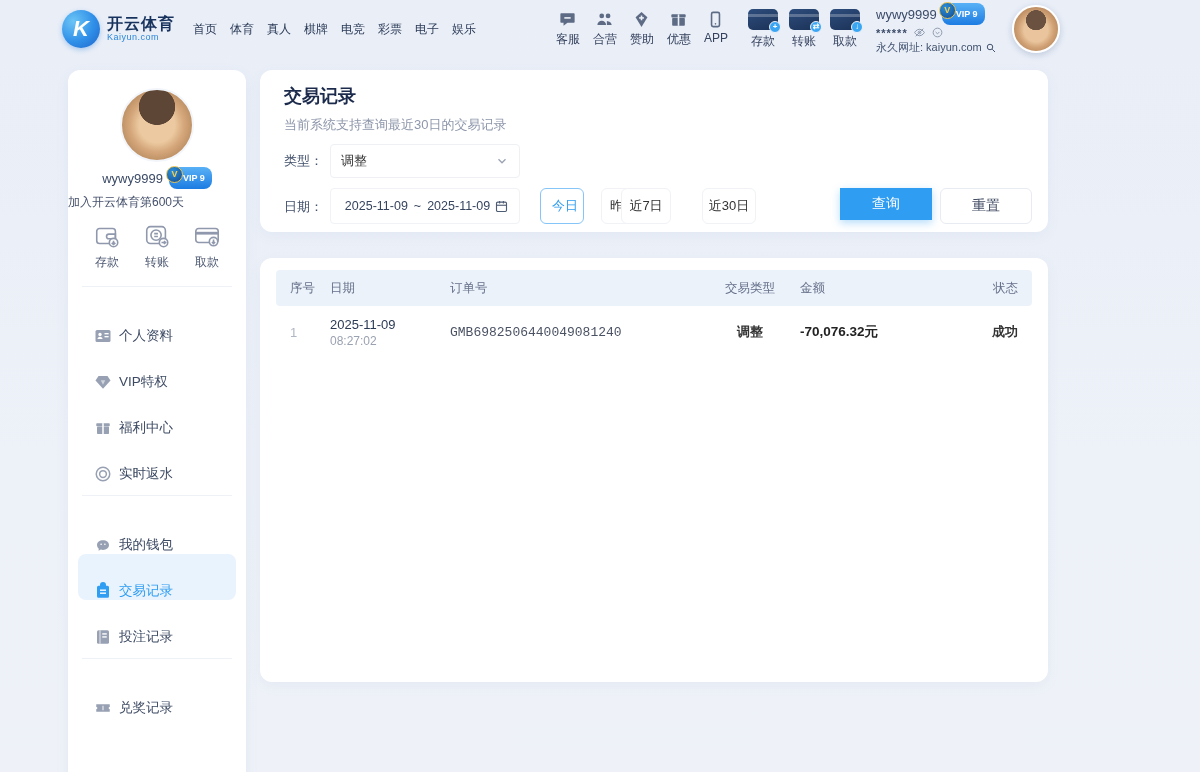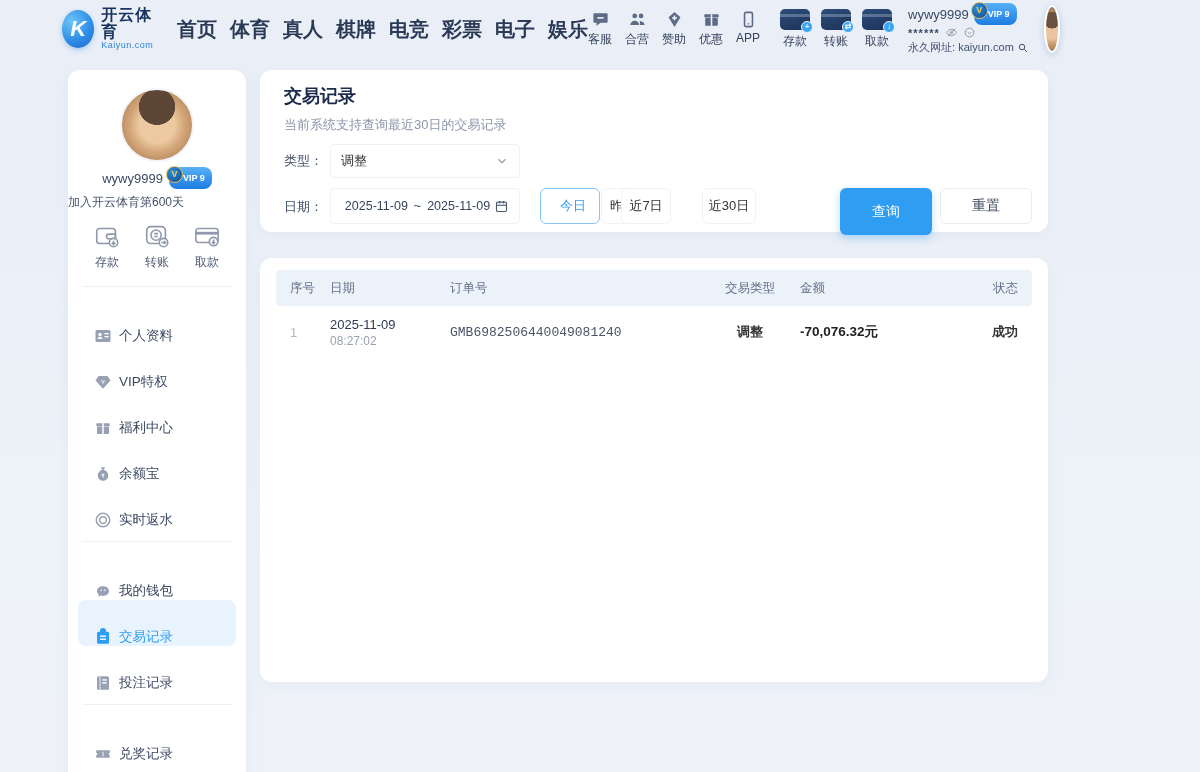--- a/index.html
+++ b/index.html
@@ -12,21 +12,21 @@
   }
 
   
   .header { position:absolute; left:0; top:0; width:1200px; height:58px; display:flex; align-items:center; padding:0 140px 0 62px; }
   .logo { display:flex; align-items:center; gap:7px; }
   .logo-mark { width:38px; height:38px; border-radius:50%; background:radial-gradient(circle at 30% 30%, #6cc4f5, #2f8fe8 55%, #1f63c9); color:#fff; font-weight:bold; font-style:italic; font-size:22px; display:flex; align-items:center; justify-content:center; box-shadow:0 2px 5px rgba(47,130,220,.35); }
   .logo-text { display:flex; flex-direction:column; line-height:1.05; }
   .logo-cn { font-size:16px; font-weight:bold; color:#17325d; letter-spacing:1px; }
   .logo-en { font-size:9px; color:#2c86d9; letter-spacing:.5px; }
   .nav { display:flex; gap:13px; margin-left:18px; }
-  .nav-item { font-size:20px; font-weight:bold; color:#2a3a56; cursor:pointer; white-space:nowrap; }
+  .nav-item { font-size:12px; font-weight:normal; color:#2a3a56; cursor:pointer; white-space:nowrap; }
 
   .quick-links { display:flex; gap:13px; margin-left:auto; }
   .q-item { display:flex; flex-direction:column; align-items:center; gap:2px; cursor:pointer; }
   .q-item svg { width:19px; height:19px; color:#5d6b85; }
   .q-label { font-size:12px; color:#35425e; white-space:nowrap; }
 
   .wallet-links { display:flex; gap:11px; margin-left:20px; }
   .w-item { display:flex; flex-direction:column; align-items:center; gap:3px; cursor:pointer; }
   .w-card { position:relative; width:30px; height:21px; border-radius:5px; background:linear-gradient(160deg,#2e4d7d,#1b3257); }
   .w-card::before { content:""; position:absolute; left:0; right:0; top:5px; height:3px; background:rgba(255,255,255,.25); }
@@ -77,25 +77,25 @@
   .f-sub { position:absolute; left:24px; top:46px; font-size:13px; color:#8d96aa; }
   .f-label { position:absolute; left:24px; font-size:13px; color:#42506b; }
   .lbl-type { top:82px; } .lbl-date { top:128px; }
   .select-box { position:absolute; left:70px; top:74px; width:190px; height:34px; border:1px solid #eef0f4; border-radius:4px; background:#fff; display:flex; align-items:center; padding:0 10px; cursor:pointer; }
   .select-value { font-size:13px; color:#333; flex:1; }
   .select-box svg { width:14px; height:14px; color:#9aa3b3; }
   .date-box { position:absolute; left:70px; top:118px; width:190px; height:36px; border:1px solid #f0f2f6; border-radius:4px; background:#fff; display:flex; align-items:center; padding:0 10px; cursor:pointer; }
   .date-text { font-size:12.5px; color:#37455f; flex:1; display:flex; gap:6px; justify-content:center; }
   .date-box svg { width:15px; height:15px; color:#4d5b73; }
   .range-btn { position:absolute; top:118px; height:36px; border-radius:6px; background:#fff; border:1px solid #f0f2f6; font-size:13px; color:#333; display:flex; align-items:center; justify-content:center; cursor:pointer; }
-  .rb-0 { left:280px; width:60px; border-color:#86c5f7; color:#2f9df2;padding-left:6px; }
+  .rb-0 { left:280px; width:44px; border-color:#86c5f7; color:#2f9df2;padding-left:6px; }
   .rb-1 { left:341px; width:44px; }
   .rb-2 { left:361px; width:50px; }
   .rb-3 { left:442px; width:54px; }
-  .btn-search { position:absolute; left:580px; top:118px; width:92px; height:47px; border-radius:6px; background:#2f9df2; color:#fff; font-size:14px; display:flex; align-items:center; justify-content:center; cursor:pointer; box-shadow:0 3px 8px rgba(47,157,242,.35); }
+  .btn-search { position:absolute; left:580px; top:118px; width:92px; height:32px; border-radius:0; background:#2f9df2; color:#fff; font-size:14px; display:flex; align-items:center; justify-content:center; cursor:pointer; box-shadow:0 3px 8px rgba(47,157,242,.35); }
   .btn-reset { position:absolute; left:680px; top:118px; width:92px; height:36px; border-radius:6px; background:#fff; border:1px solid #e8ebf1; color:#424d63; font-size:14px; display:flex; align-items:center; justify-content:center; cursor:pointer; }
 
   
   .card-table { left:260px; top:258px; width:788px; height:424px; }
   .thead { margin:12px 16px 0; height:36px; background:#ecf2fa; border-radius:4px; display:flex; align-items:center; padding:0 14px; }
   .trow { margin:0 16px; height:52px; display:flex; align-items:center; padding:0 14px; }
   .col { font-size:12.5px; color:#66718a; }
   .c1 { width:40px; } .c2 { width:120px; } .c3 { width:250px;font-family:Liberation Mono, monospace; }
   .c4 { width:100px; text-align:center; } .c5 { width:130px; } .c6 { flex:1; text-align:right; }
   .trow .c1 { color:#b0b7c3; font-size:13px; }
@@ -281,27 +281,20 @@
     </div>
     <div class="menu-item">
       <svg viewBox="0 0 24 24" fill="currentColor">
           <rect x="4" y="10" width="16" height="10" rx="1"></rect>
           <rect x="3" y="5.5" width="18" height="4" rx="1"></rect>
           <rect x="11" y="5.5" width="2" height="14.5" fill="#fff"></rect>
         </svg>
       <span class="menu-label">福利中心</span>
     </div>
     <div class="menu-item">
-      <svg viewBox="0 0 24 24" fill="currentColor">
-          <path d="M9 3h6l-2.2 3.2C16 7.2 19 10 19 14a7 7 0 0 1-14 0c0-4 3-6.8 6.2-7.8z"></path>
-          <path d="M10 13h4m-2-1.5v5" stroke="#fff" stroke-width="1.5" fill="none"></path>
-        </svg>
-      <span class="menu-label">余额宝</span>
-    </div>
-    <div class="menu-item">
       <svg viewBox="0 0 24 24" fill="none" stroke="currentColor" stroke-width="2">
           <circle cx="12" cy="12" r="9"></circle>
           <circle cx="12" cy="12" r="4.5"></circle>
         </svg>
       <span class="menu-label">实时返水</span>
     </div>
   </div>
 
   <div class="divider"></div>
 

